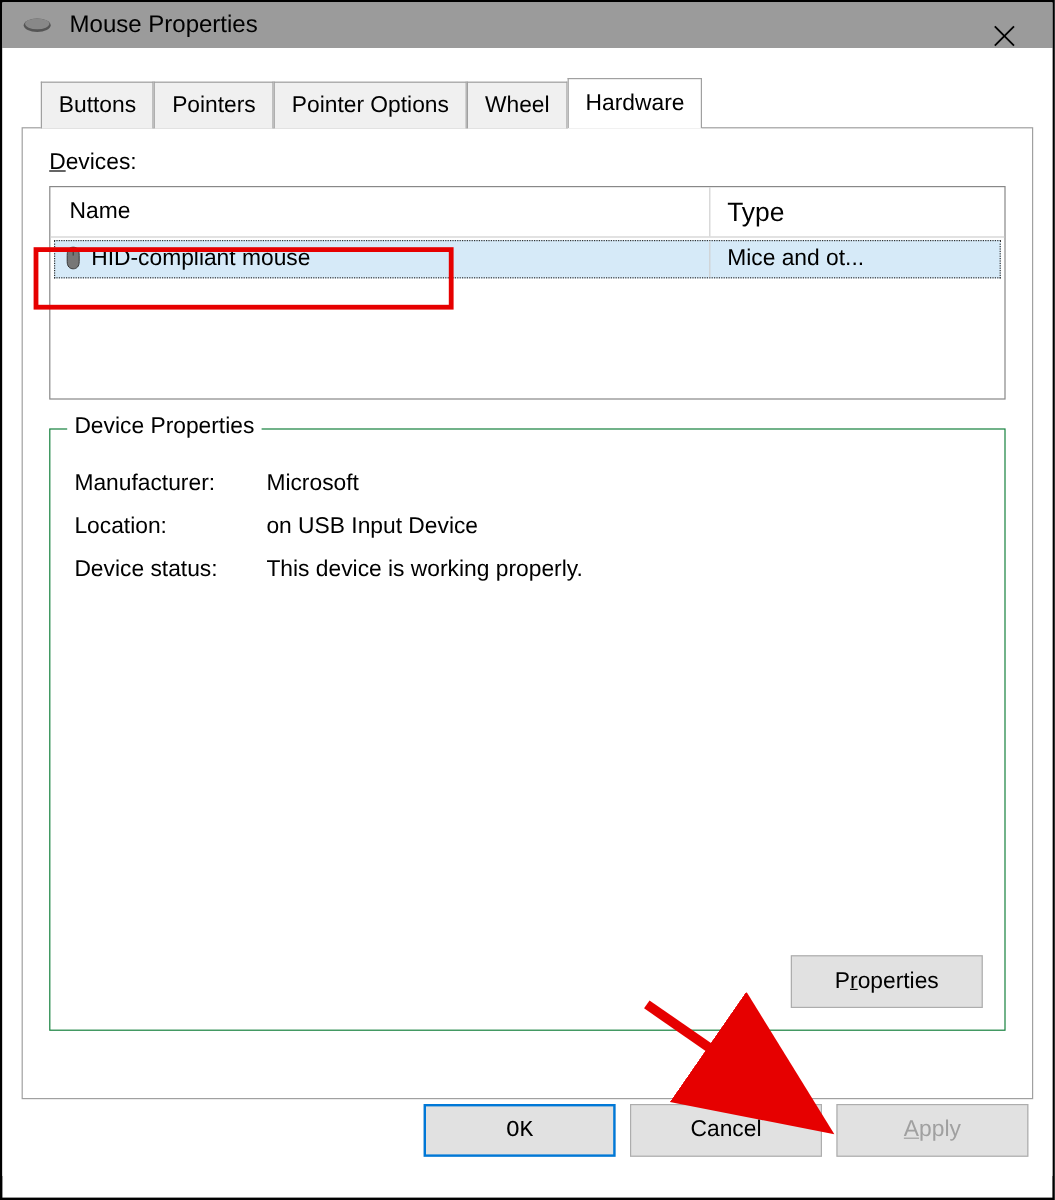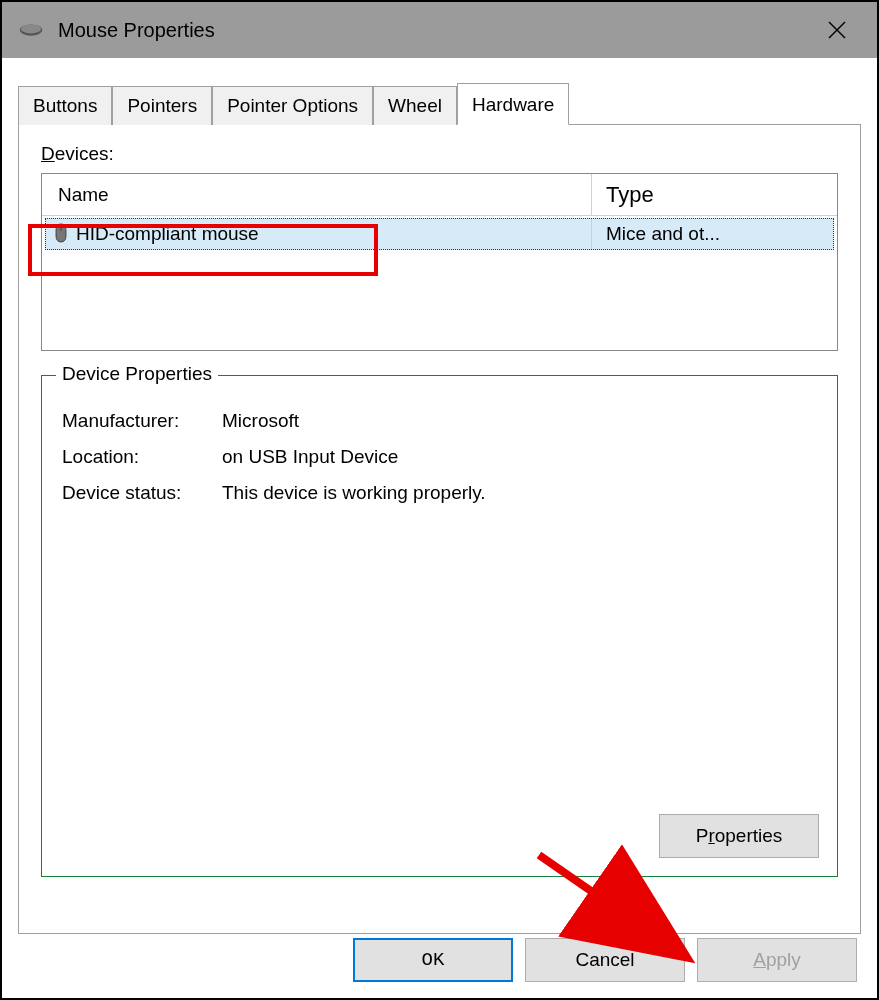--- a/index.html
+++ b/index.html
@@ -14,21 +14,21 @@
     overflow: hidden;
   }
   .outer-border {
     width: 879px;
     height: 1000px;
     border: 2px solid #000;
     background: #fff;
     position: relative;
   }
   .titlebar {
-    height: 56px;
+    height: 38px;
     background: #9b9b9b;
     display: flex;
     align-items: center;
     padding: 0 8px 0 14px;
     position: relative;
   }
   .titlebar-icon {
     width: 30px;
     height: 20px;
     margin-right: 12px;
@@ -59,20 +59,21 @@
     height: calc(100% - 56px);
     position: relative;
   }
   
   .tab-row {
     display: flex;
     align-items: flex-end;
     height: 46px;
     position: relative;
     z-index: 2;
+    margin-left: 16px;
   }
   .tab {
     border: 1px solid #a0a0a0;
     border-bottom: none;
     background: #f0f0f0;
     padding: 8px 14px 8px 14px;
     font-size: 19px;
     color: #000;
     margin-right: 0px;
     position: relative;

